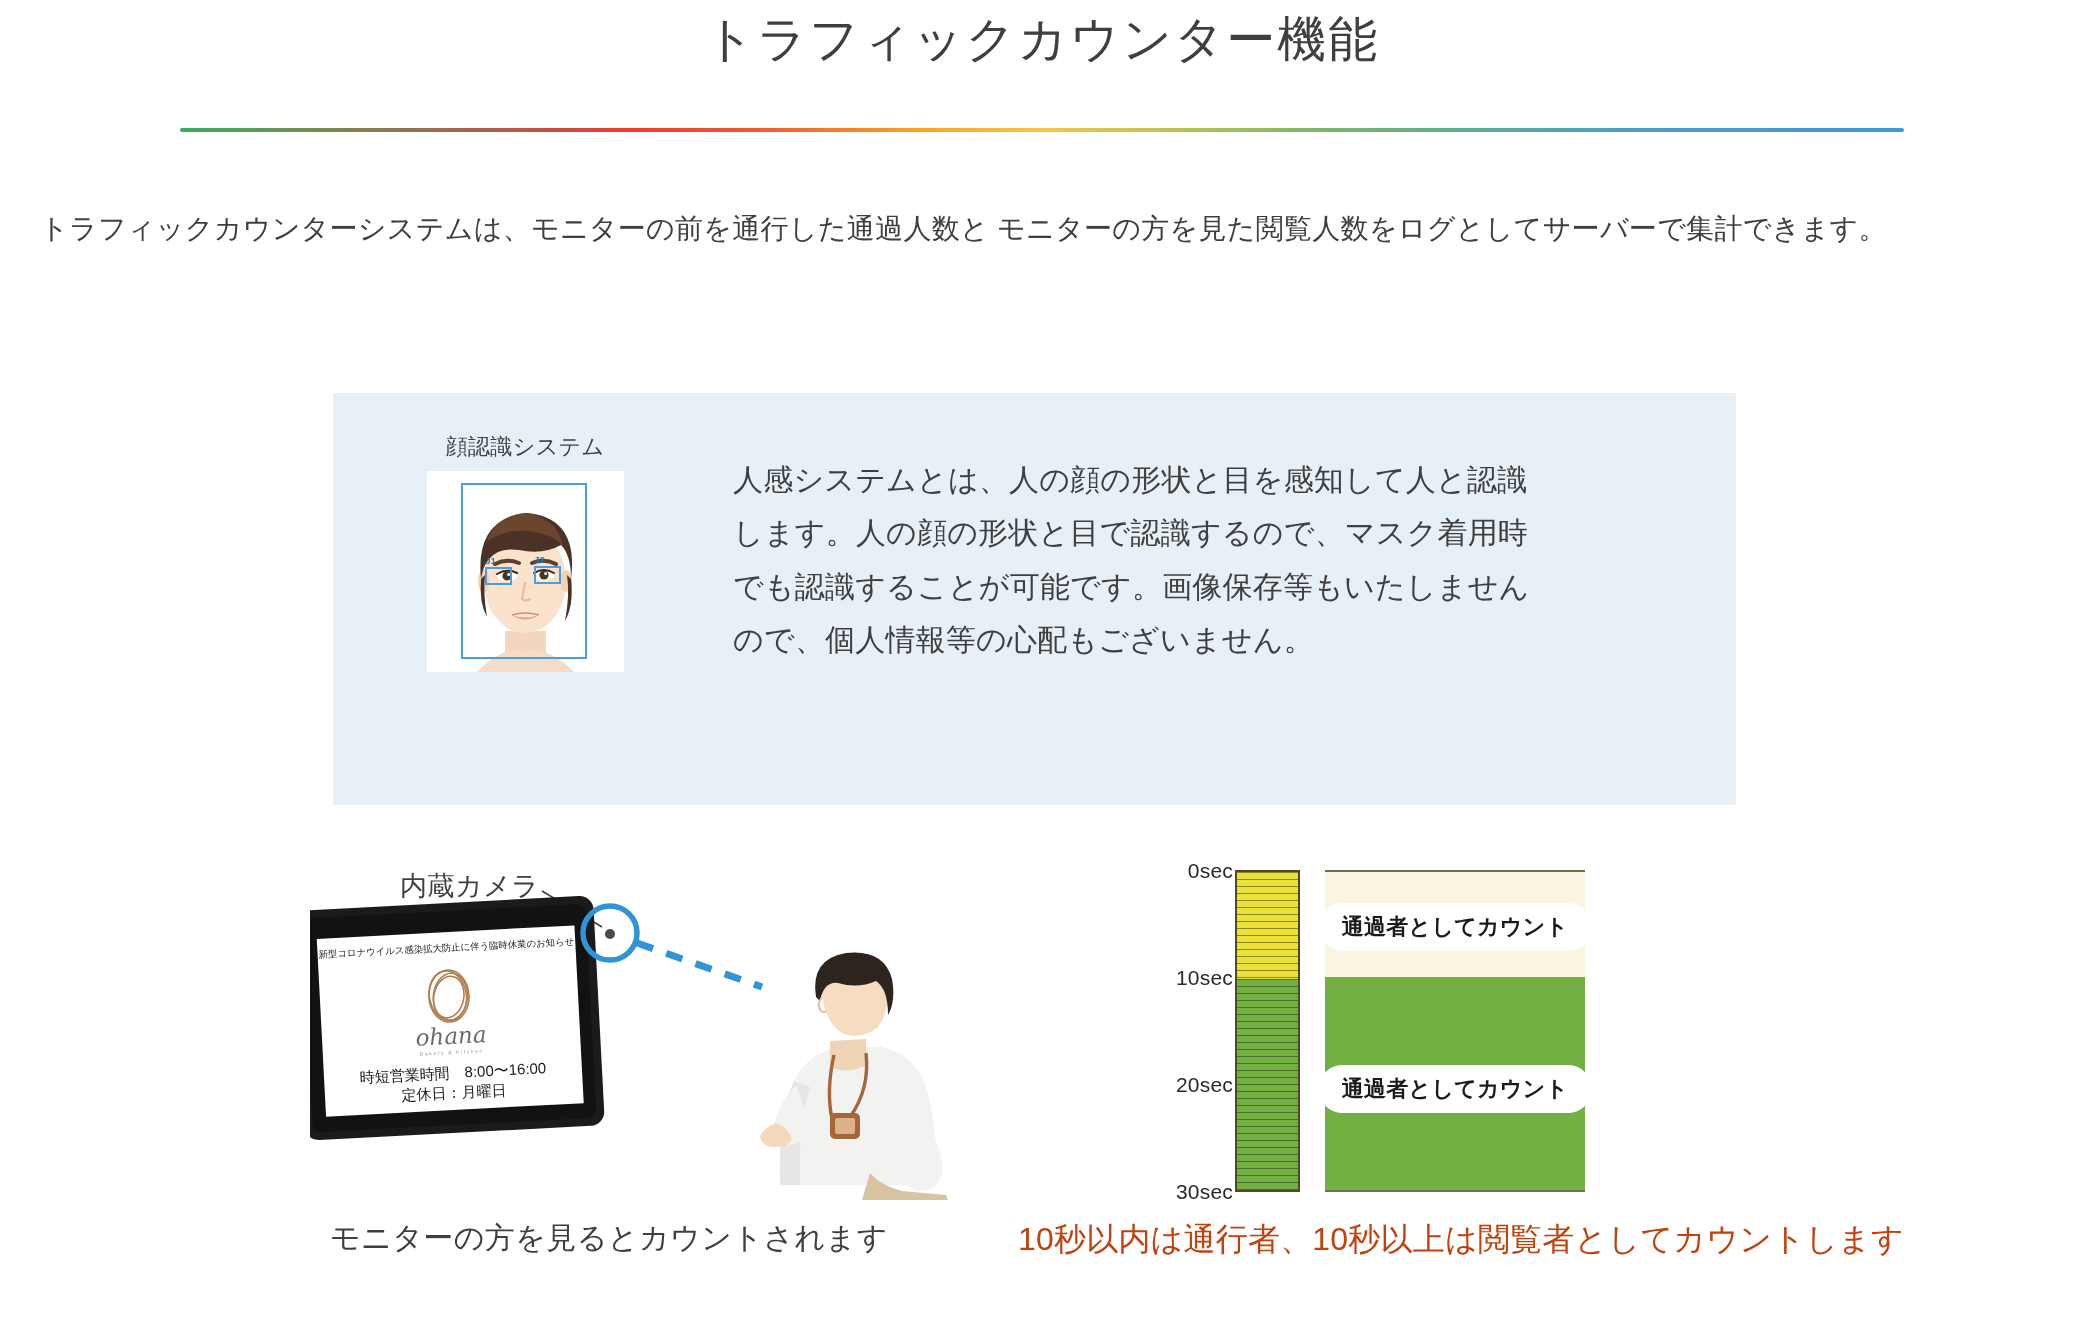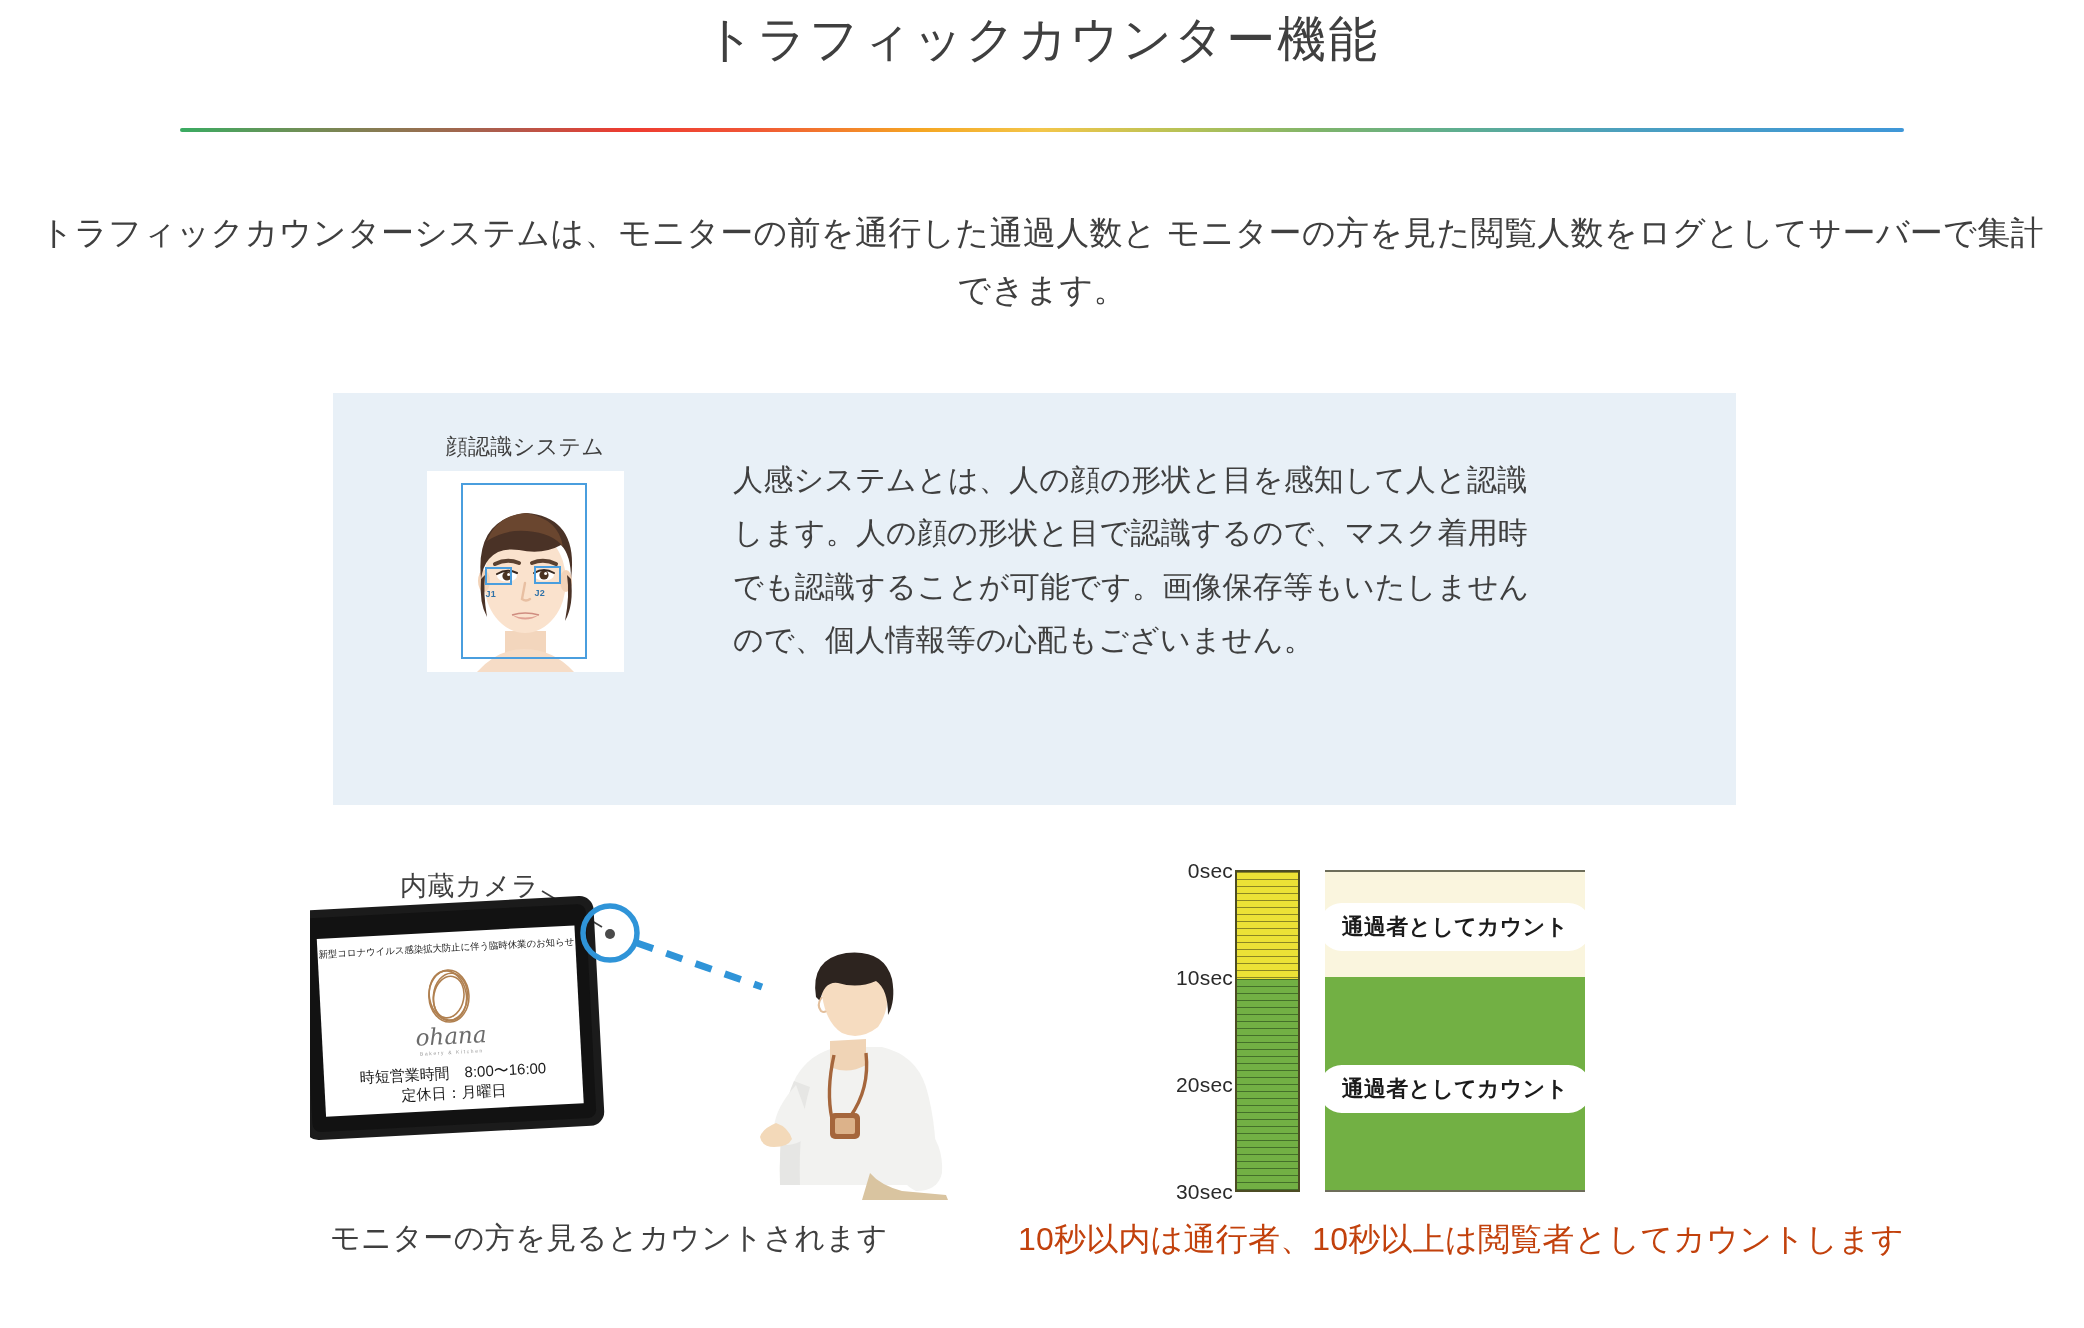--- a/index.html
+++ b/index.html
@@ -46,22 +46,21 @@
        #5fae8f 74%,
        #4b9fc0 84%,
        #3f97d8 100%);
   }
 
   
   .lead {
     position: absolute;
     top: 205px; left: 40px;
     width: 2004px;
-    text-align: center;
-    font-size: 33px;
+    font-size: 28px;
     line-height: 1.72;
     color: #3f3f3f;
     letter-spacing: 0.3px;
   }
 
   
   .info-panel {
     position: absolute;
     top: 393px; left: 333px;
     width: 1403px; height: 412px;
@@ -94,21 +93,20 @@
   }
   .detect-face { left: 34px; top: 12px; width: 126px; height: 176px; }
   .detect-eye-l { left: 58px; top: 96px; width: 27px; height: 18px; }
   .detect-eye-r { left: 107px; top: 95px; width: 27px; height: 18px; }
   .detect-label {
     position: absolute;
     font-size: 9px;
     font-weight: bold;
     color: #2f72a8;
     letter-spacing: 0.2px;
-    margin-top: 33px;
   }
   .lbl-j1 { left: 59px; top: 85px; }
   .lbl-j2 { left: 108px; top: 84px; }
 
   .info-text {
     position: absolute;
     top: 60px; left: 400px;
     width: 810px;
     font-size: 30px;
     line-height: 1.78;

